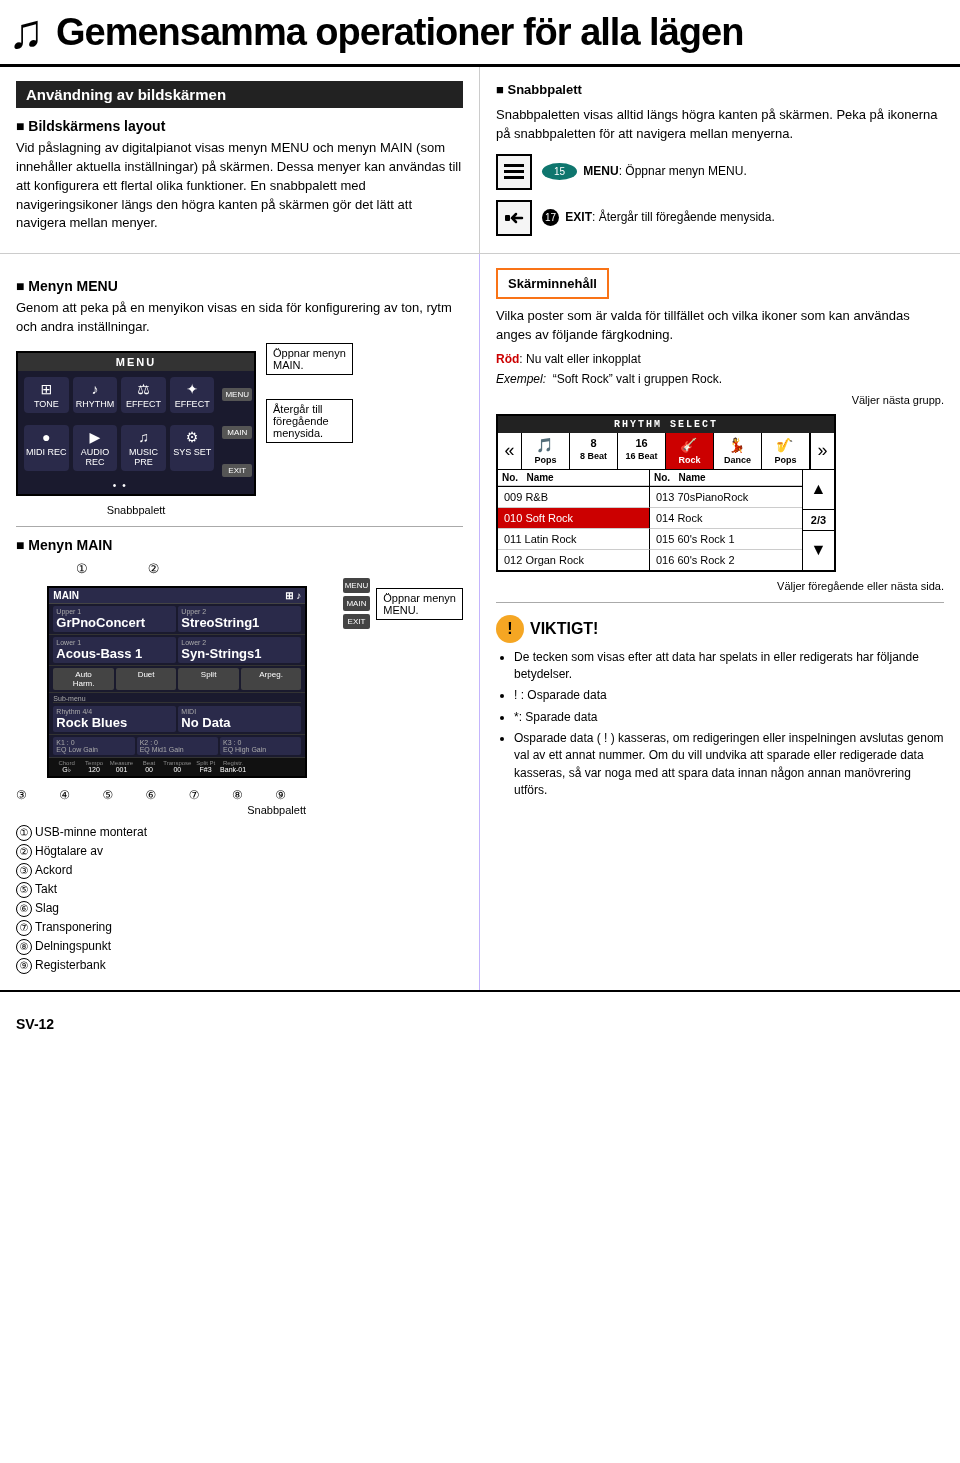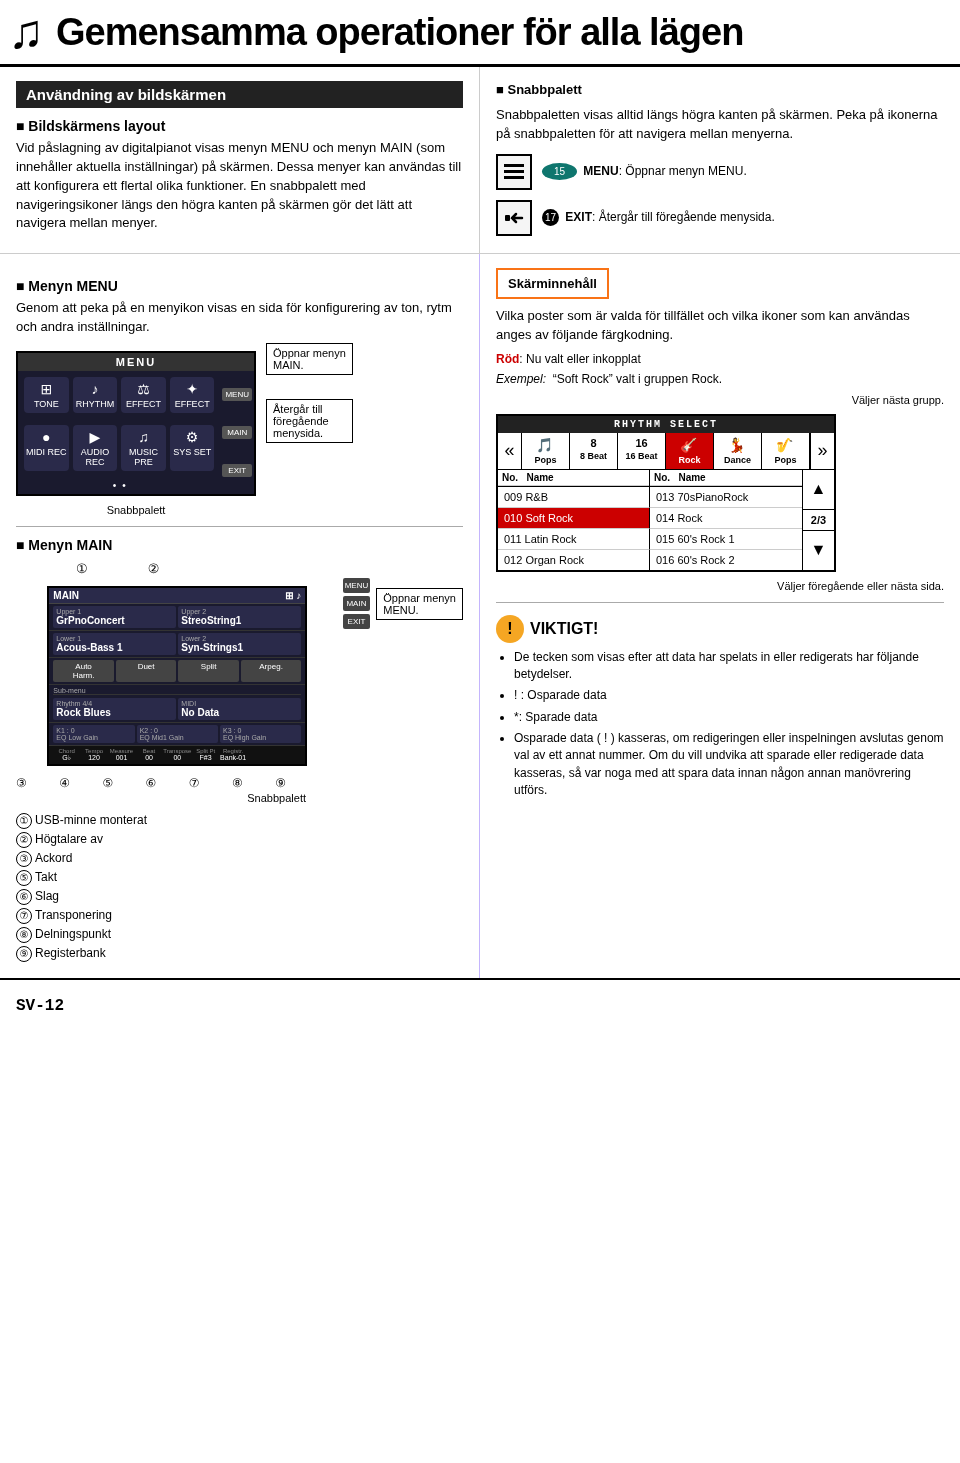--- a/index.html
+++ b/index.html
@@ -202,21 +202,21 @@
     .main-cell {
       background: #2a2a4a;
       padding: 2px 3px;
       border-radius: 2px;
     }
     .main-cell-label {
       font-size: 7px;
       color: #aaa;
     }
     .main-cell-value {
-      font-size: 10px;
+      font-size: 13px;
       font-weight: bold;
     }
     .main-row-buttons {
       display: grid;
       grid-template-columns: repeat(4, 1fr);
       gap: 2px;
       padding: 2px 4px;
       border-bottom: 1px solid #333;
     }
     .main-btn {
@@ -386,24 +386,23 @@
       font-size: 12px;
       margin-bottom: 3px;
       line-height: 1.4;
     }
     .color-dot-red { color: #c00; font-weight: bold; }
     .color-dot-blue { color: #00c; font-weight: bold; }
 
     
     .page-footer {
       border-top: 2px solid #000;
-      padding: 17px 16px;
-      font-size: 16px;
-      font-weight: bold;
-      font-family: Liberation Mono, monospace;
+      padding: 24px 16px;
+      font-size: 14px;
+      font-weight: bold;
     }
 
     
     .section-divider {
       border: none;
       border-top: 1px solid #aaa;
       margin: 10px 0;
     }
 
     .next-group-label {

